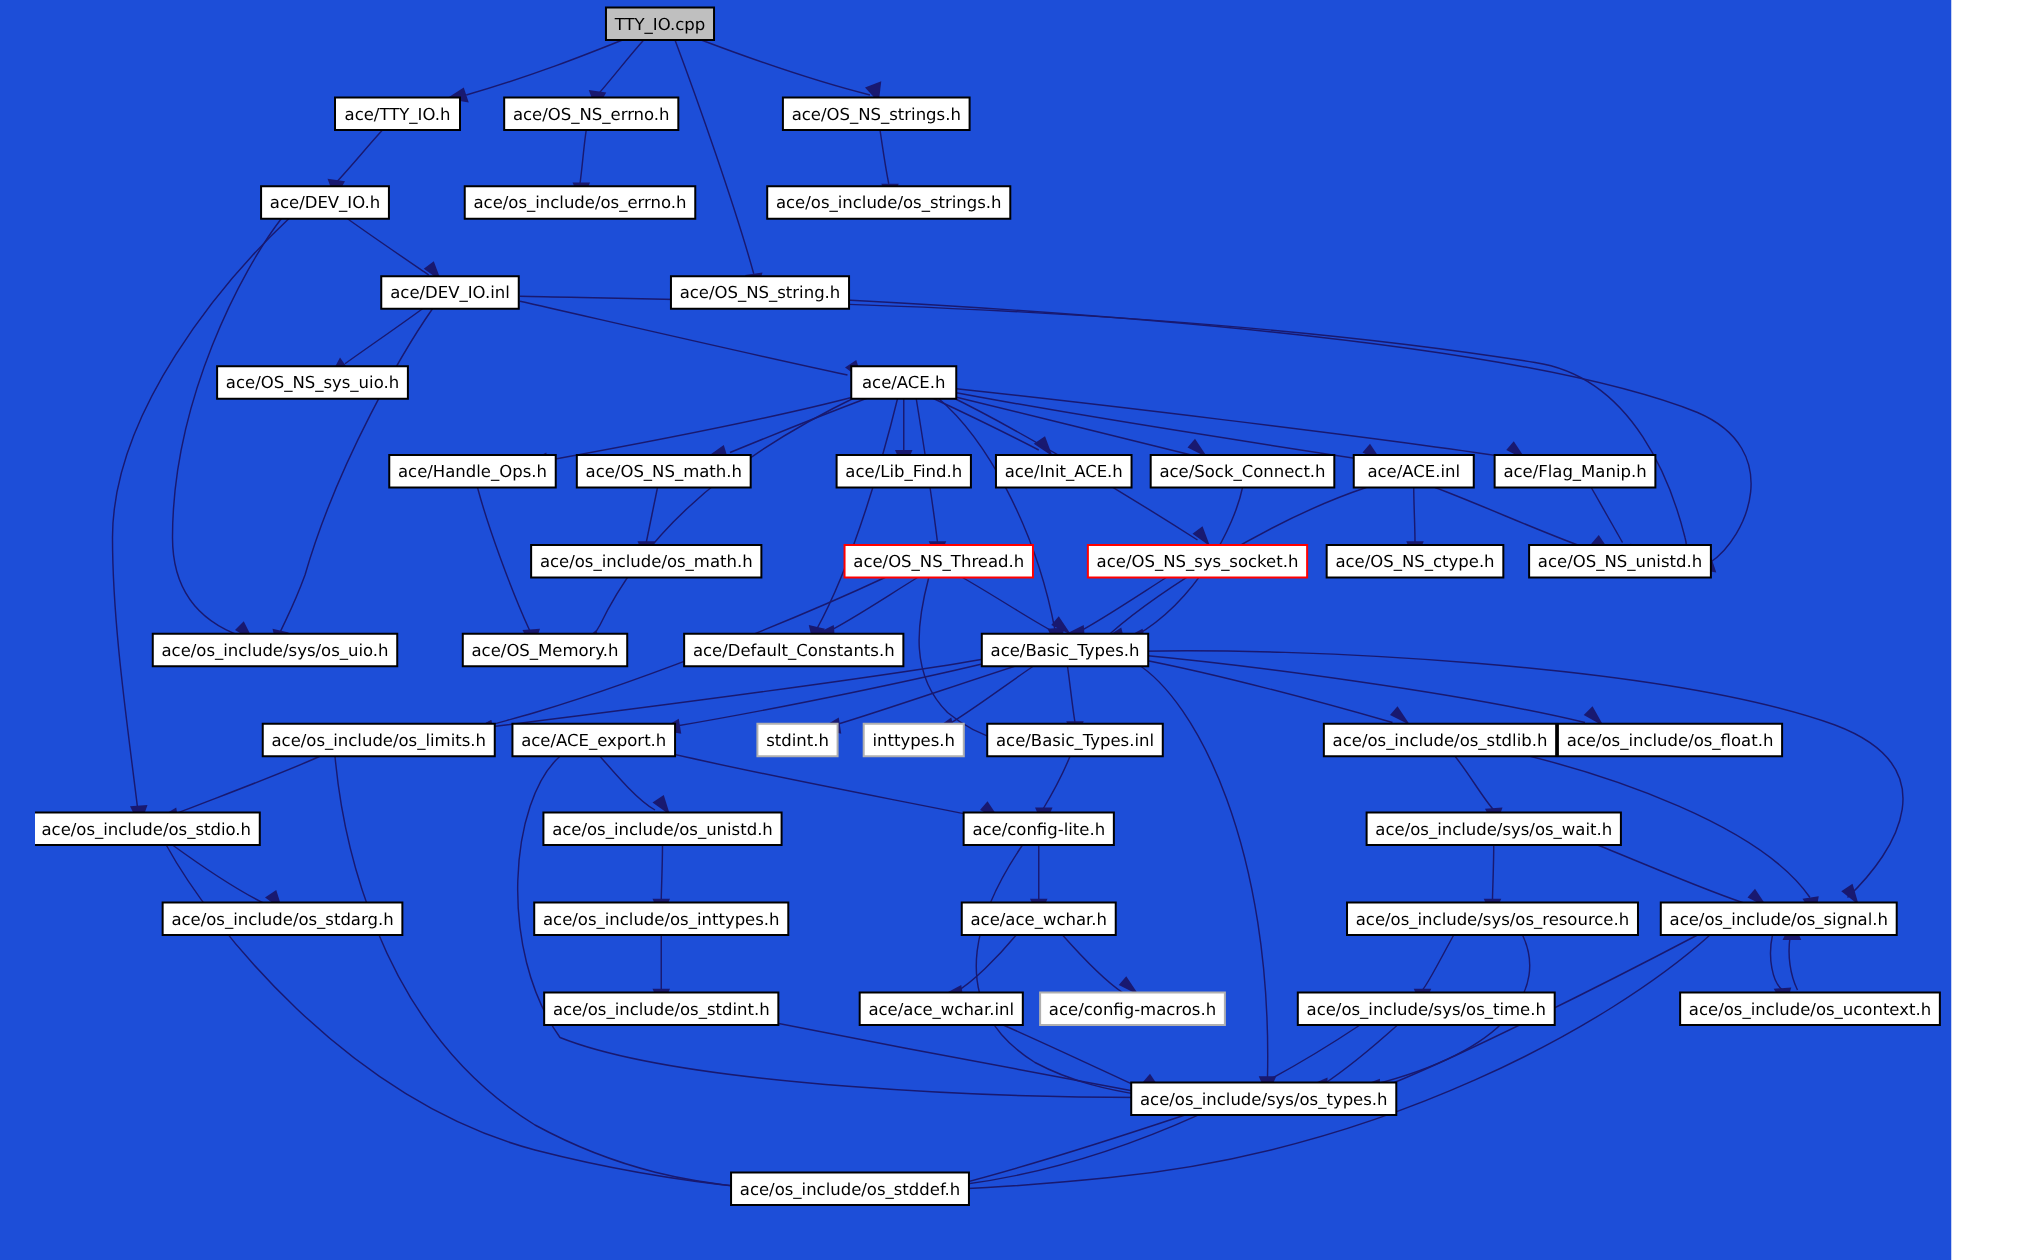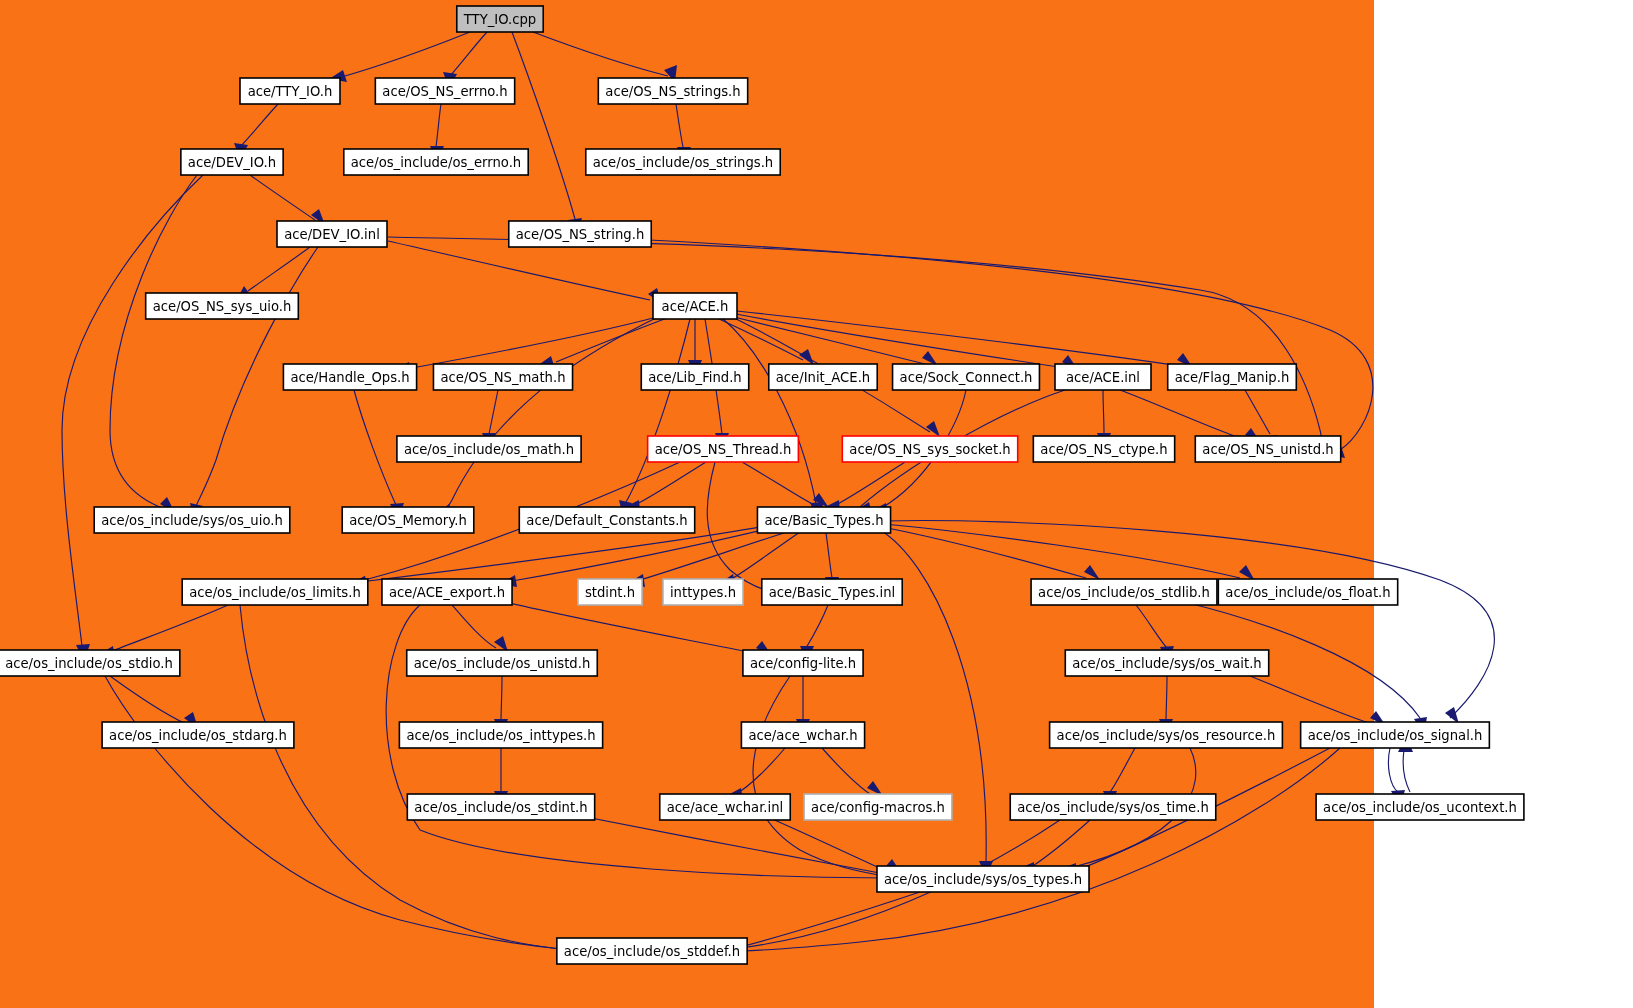--- a/index.html
+++ b/index.html
@@ -9,23 +9,24 @@
     background: #ffffff;
   }
   body {
     width: 1633px;
     height: 1008px;
     overflow: hidden;
     font-family: "DejaVu Sans", "Liberation Sans", sans-serif;
   }
   #graph-root {
     position: relative;
-    width: 1374px;
+    width: 1533px;
     height: 1008px;
-    background: #f97316;
+    background: #1d4ed8;
+    padding-left: 28px;
   }
   svg#dep-graph {
     display: block;
     width: 1633px;
     height: 1008px;
   }
   .node-box {
     fill: #ffffff;
     stroke: #000000;
     stroke-width: 1.6;

